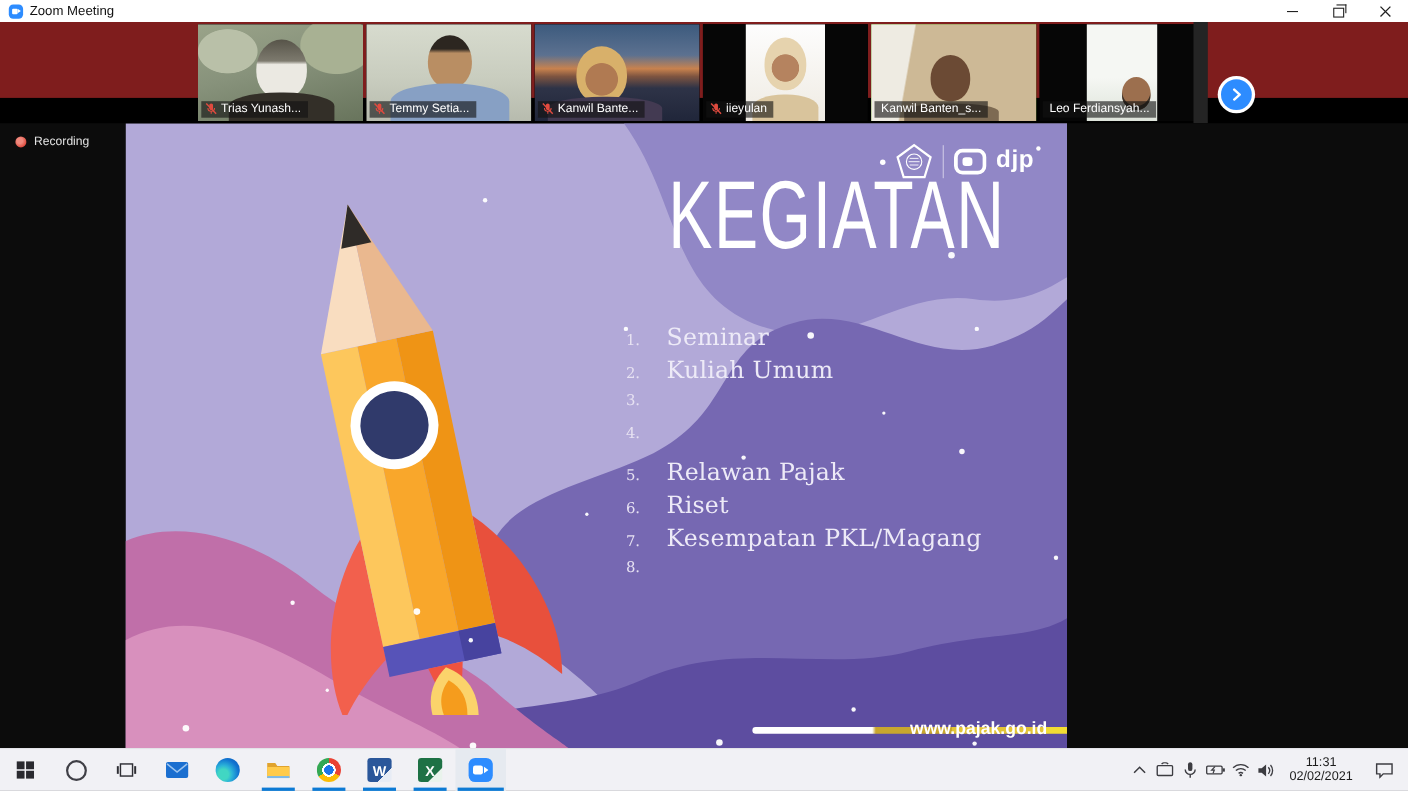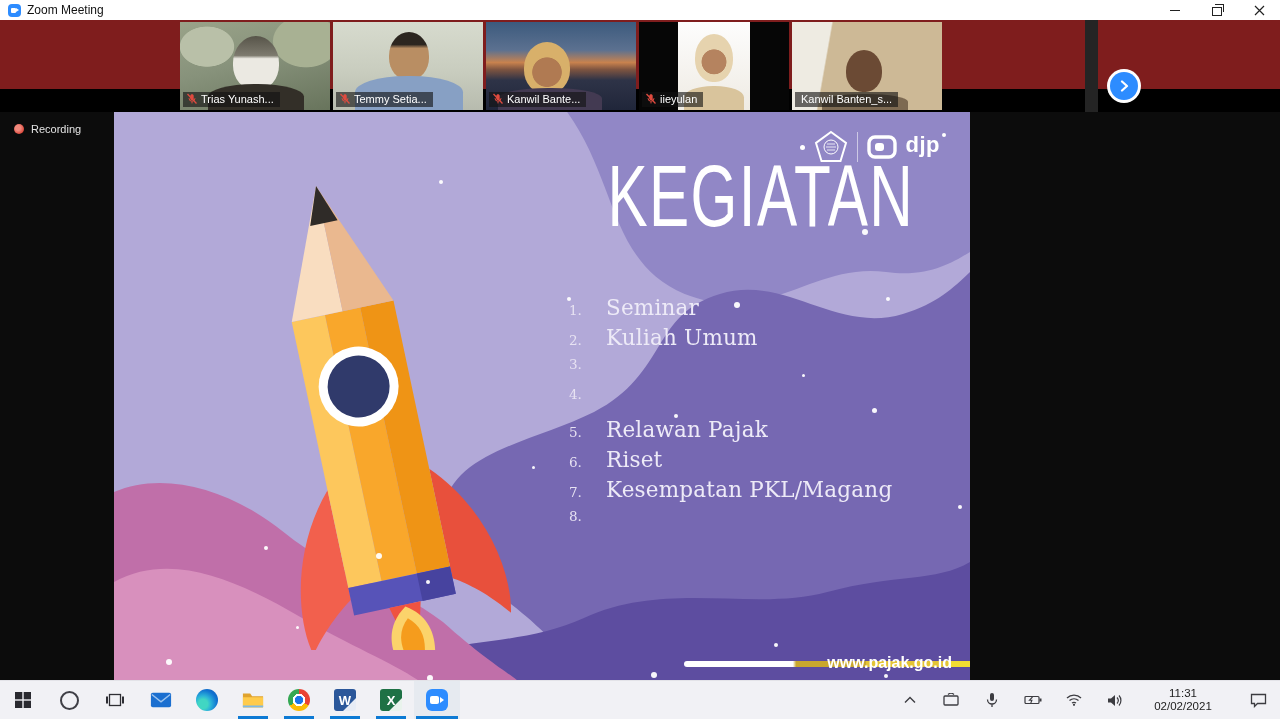--- a/index.html
+++ b/index.html
@@ -122,21 +122,21 @@
       conic-gradient(#ea4335 0 33%, #fbbc05 33% 66%, #34a853 66% 100%);}
   .word-ic,.excel-ic{width:22px;height:22px;border-radius:3px;display:flex;align-items:center;justify-content:center;
       color:#fff;font-weight:bold;font-size:13px;}
   .word-ic{background:linear-gradient(135deg,#2b579a 70%,#e7ecf5 71%);}
   .excel-ic{background:linear-gradient(135deg,#1e7145 70%,#e9f3ec 71%);}
   .zoom-ic{width:22px;height:22px;border-radius:6px;background:#2d8cff;position:relative;}
   .zoom-ic::before{content:"";position:absolute;left:4px;top:7px;width:9px;height:8px;background:#fff;border-radius:2px;}
   .zoom-ic::after{content:"";position:absolute;left:13.5px;top:8px;border-left:4px solid #fff;
       border-top:3px solid transparent;border-bottom:3px solid transparent;}
   .spacer{flex:1;}
-  .tray{display:flex;align-items:center;padding-right:4px;gap:18px;}
+  .tray{display:flex;align-items:center;padding-right:4px;}
   .tray-btn{width:23px;height:39px;display:flex;align-items:center;justify-content:center;}
   .clock{width:78px;text-align:center;font-size:11.5px;color:#1c1c1c;line-height:13.5px;}
   .action-btn{width:36px;height:39px;display:flex;align-items:center;justify-content:center;}
 </style>
 </head>
 <body>
 
 <div class="page">
 
   <div class="titlebar">
@@ -217,20 +217,30 @@
           <span>iieyulan</span>
         </div>
       </div>
       <div class="tile active">
         <div class="vid v4">
             <span class="head"></span>
             <span class="torso"></span>
           </div>
         <div class="name-tag nomic">
           <span>Kanwil Banten_s...</span>
+        </div>
+      </div>
+      <div class="tile">
+        <div class="vid v6">
+            <div class="inner">
+              <span class="head"></span>
+            </div>
+          </div>
+        <div class="name-tag nomic">
+          <span>Leo Ferdiansyah...</span>
         </div>
       </div>
     </div>
     <div class="strip-col"></div>
     <div class="next-btn">
       <svg width="12" height="12" viewBox="0 0 12 12">
           <path d="M4 1.5 L9 6 L4 10.5" stroke="#fff" stroke-width="2.2" fill="none" stroke-linecap="round" stroke-linejoin="round"></path>
         </svg>
     </div>
   </div>

